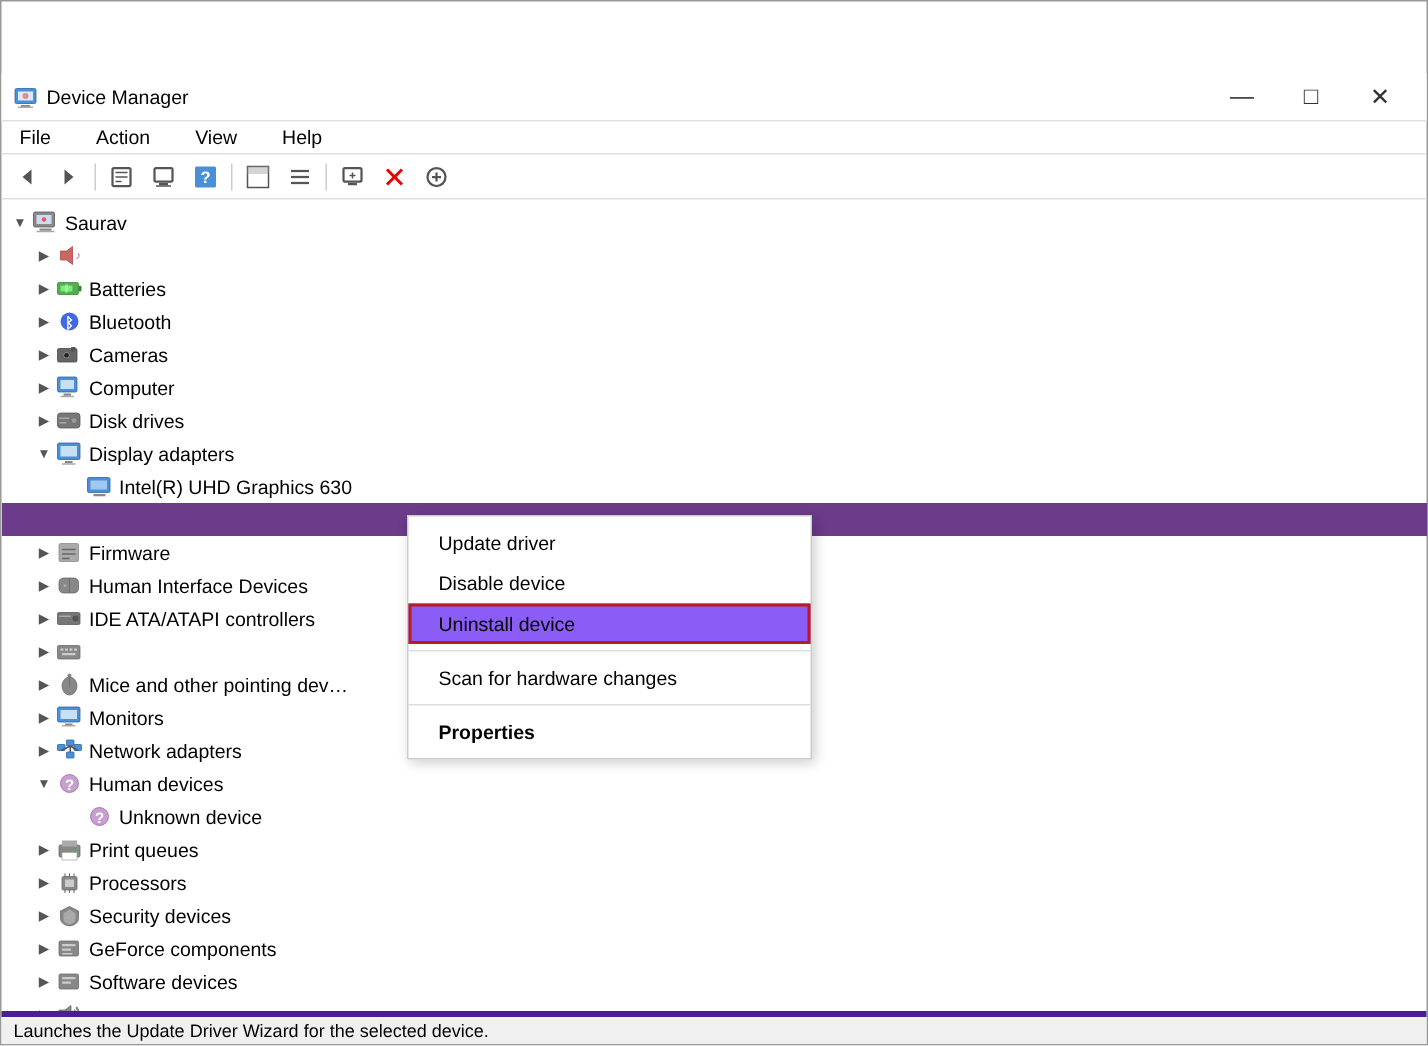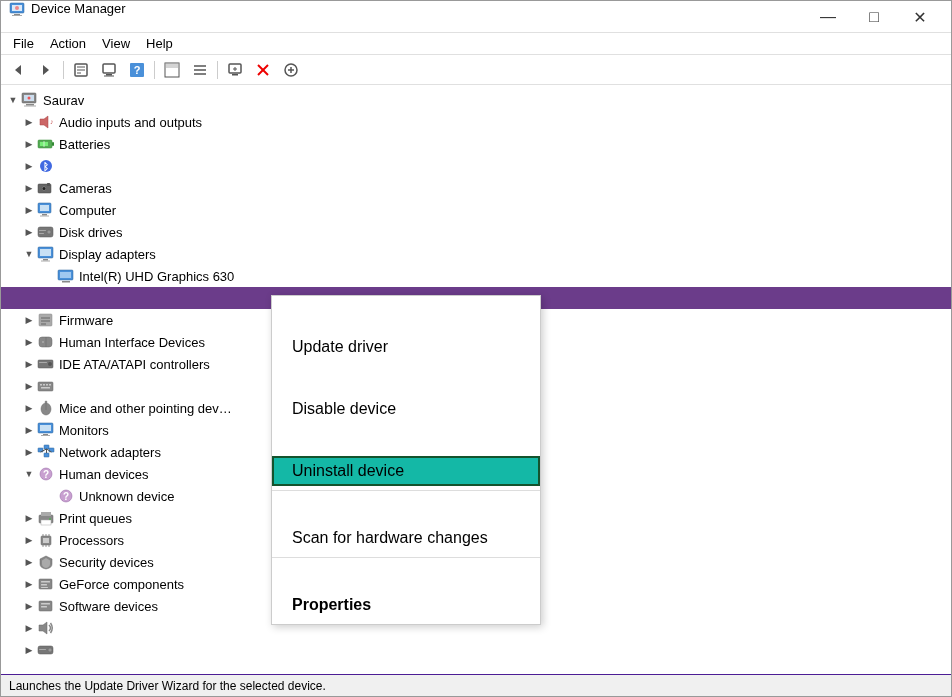--- a/index.html
+++ b/index.html
@@ -16,23 +16,25 @@
       height: 697px;
       background: #fff;
       border: 1px solid #999;
       display: flex;
       flex-direction: column;
     }
     .title-bar {
       background: #fff;
       height: 32px;
       display: flex;
+      align-items: center;
       padding: 0 8px;
       border-bottom: 1px solid #e0e0e0;
       flex-shrink: 0;
+      margin-top: 48px;
     }
     .title-bar-icon {
       width: 16px;
       height: 16px;
       margin-right: 6px;
       flex-shrink: 0;
     }
     .title-bar-title {
       flex: 1;
       font-size: 13px;
@@ -54,21 +56,21 @@
       font-size: 16px;
       color: #333;
     }
     .menu-bar {
       height: 22px;
       display: flex;
       align-items: center;
       padding: 0 4px;
       border-bottom: 1px solid #e0e0e0;
       flex-shrink: 0;
-      gap: 0;
+      gap: 14px;
     }
     .menu-item {
       padding: 2px 8px;
       cursor: pointer;
       font-size: 13px;
       color: #000;
     }
     .toolbar {
       height: 30px;
       display: flex;
@@ -156,39 +158,38 @@
       width: 270px;
       background: #fff;
       border: 1px solid #ccc;
       box-shadow: 2px 2px 8px rgba(0,0,0,0.2);
       z-index: 100;
       padding: 4px 0;
     }
     .ctx-item {
       padding: 6px 20px;
       cursor: pointer;
-      font-size: 16px;
+      font-size: 13px;
       color: #000;
-      margin-top: 32px;
     }
     .ctx-item.highlighted {
-      background: #14b8a6;
-      border: 2px solid #14532d;
+      background: #8b5cf6;
+      border: 2px solid #b91c1c;
       padding: 4px 18px;
     }
     .ctx-item.bold { font-weight: bold; }
     .ctx-sep {
       height: 1px;
       background: #ddd;
       margin: 4px 0;
     }
 
     .status-bar {
       height: 22px;
-      border-top: 1px solid #4c1d95;
+      border-top: 4px solid #4c1d95;
       display: flex;
       align-items: center;
       padding: 0 8px;
       font-size: 12px;
       color: #000;
       background: #f0f0f0;
       flex-shrink: 0;
     }
     .icon-audio { color: #e88; }
     .icon-bluetooth { color: #4169e1; }
@@ -313,21 +314,20 @@
       </div>
 
       <div class="tree-item indent-1">
         <span class="expander">▶</span>
         <span class="node-icon icon-audio">
           <svg width="18" height="16" viewBox="0 0 18 16">
             <polygon points="3,5 7,5 11,2 11,14 7,11 3,11" fill="#c66" stroke="#a44" stroke-width="0.5"></polygon>
             <text x="13" y="10" font-size="7" fill="#c66">♪</text>
           </svg>
         </span>
-        <span class="node-label">Audio inputs and outputs</span>
       </div>
 
       <div class="tree-item indent-1">
         <span class="expander">▶</span>
         <span class="node-icon">
           <svg width="18" height="16" viewBox="0 0 18 16">
             <rect x="1" y="4" width="14" height="8" rx="1" fill="#5a5" stroke="#383" stroke-width="0.5"></rect>
             <rect x="15" y="6" width="2" height="4" rx="1" fill="#383"></rect>
             <rect x="3" y="6" width="8" height="4" fill="#7e7"></rect>
             <rect x="6" y="5" width="2" height="6" fill="#fff" opacity="0.3"></rect>
@@ -337,20 +337,21 @@
       </div>
 
       <div class="tree-item indent-1">
         <span class="expander">▶</span>
         <span class="node-icon icon-bluetooth">
           <svg width="18" height="16" viewBox="0 0 18 16">
             <circle cx="9" cy="8" r="6" fill="#4169e1"></circle>
             <text x="9" y="12" text-anchor="middle" font-size="10" fill="white" font-weight="bold">ᛒ</text>
           </svg>
         </span>
+        <span class="node-label">Bluetooth</span>
       </div>
 
       <div class="tree-item indent-1">
         <span class="expander">▶</span>
         <span class="node-icon">
           <svg width="18" height="16" viewBox="0 0 18 16">
             <rect x="1" y="4" width="13" height="9" rx="1" fill="#666" stroke="#444" stroke-width="0.5"></rect>
             <circle cx="7" cy="8.5" r="2.5" fill="#888" stroke="#555" stroke-width="0.5"></circle>
             <circle cx="7" cy="8.5" r="1.5" fill="#222"></circle>
             <rect x="10" y="3" width="3" height="3" rx="0.5" fill="#555"></rect>

